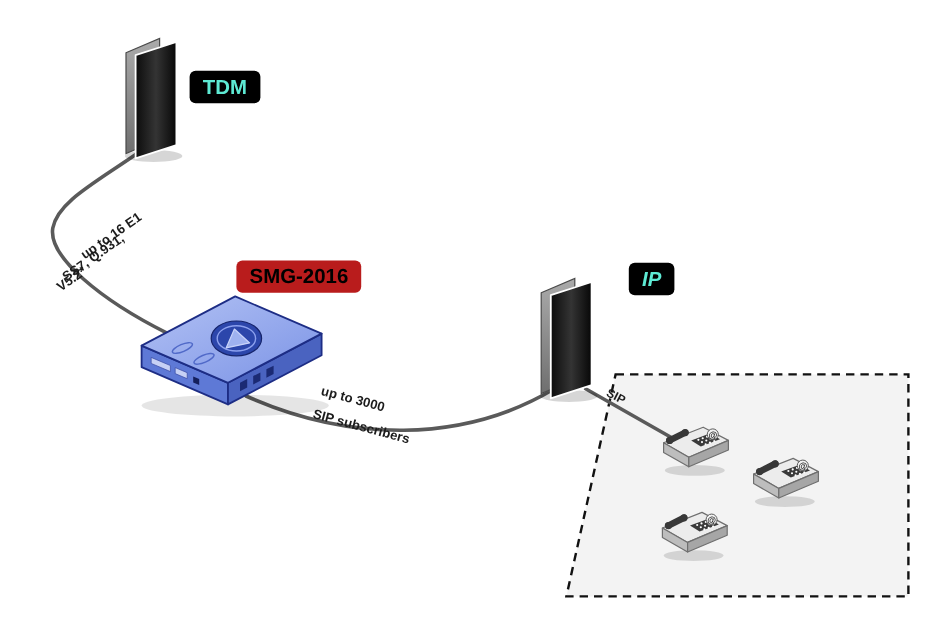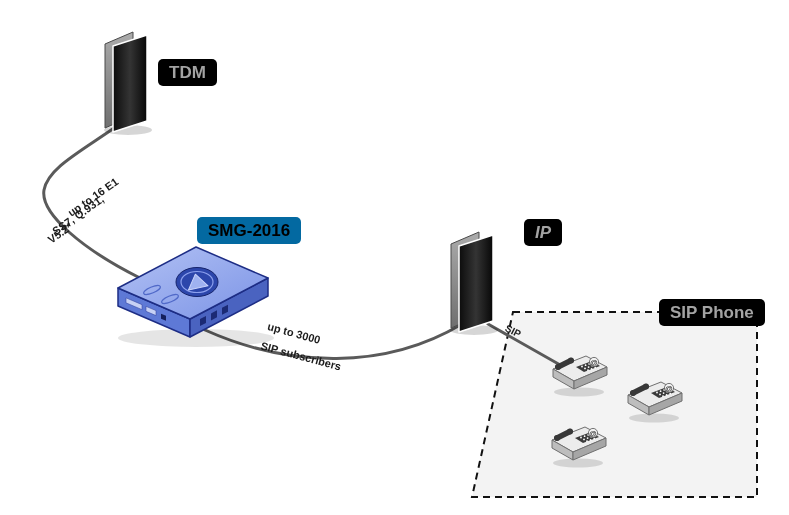--- a/index.html
+++ b/index.html
@@ -2,25 +2,25 @@
 <html><head>
 <meta charset="utf-8">
 <style>
   html,body{margin:0;padding:0;background:#ffffff;}
   .stage{
     position:relative;width:789px;height:515px;background:#ffffff;
     font-family:"Liberation Sans",sans-serif;overflow:hidden;
   }
   svg.layer{position:absolute;left:0;top:0;}
   .node-label{
-    position:absolute;z-index:5;background:#000;color:#a3a3a3;
+    position:absolute;z-index:5;background:#000;color:#5eead4;
     font-weight:bold;font-size:17px;line-height:1;
     padding:5px 11px;border-radius:5px;white-space:nowrap;
   }
-  .node-label.yellow{background:#0369a1;color:#000;}
+  .node-label.yellow{background:#b91c1c;color:#000;}
   .rot-label{
     position:absolute;z-index:4;font-size:11px;font-weight:600;color:#1c1c1c;
     white-space:nowrap;transform-origin:center;
   }
 </style>
 </head>
 <body>
 
 <div class="stage">
 
@@ -119,21 +119,20 @@
       <text x="44" y="14.6" font-size="7.5" font-weight="bold" fill="#222" text-anchor="middle">@</text>
     </g>
   </svg>
 
   <div class="node-label" style="left:158px;top:59px;">TDM</div>
 
   <div class="node-label yellow" style="left:197px;top:217px;">SMG-2016</div>
 
   <div class="node-label" style="left:524px;top:219px;font-style:italic;">IP</div>
 
-  <div class="node-label" style="left:659px;top:299px;">SIP Phone</div>
 
   <div class="rot-label" style="left:93px;top:197px;transform:translate(-50%,-50%) rotate(-35deg);">up to 16 E1</div>
   <div class="rot-label" style="left:78px;top:215px;transform:translate(-50%,-50%) rotate(-35deg);">SS7, Q.931,</div>
   <div class="rot-label" style="left:60px;top:233px;transform:translate(-50%,-50%) rotate(-35deg);">V5.2*</div>
 
   <div class="rot-label" style="left:294px;top:333px;transform:translate(-50%,-50%) rotate(15deg);">up to 3000</div>
   <div class="rot-label" style="left:301px;top:356px;transform:translate(-50%,-50%) rotate(15deg);">SIP subscribers</div>
 
   <div class="rot-label" style="left:513px;top:331px;font-size:10px;transform:translate(-50%,-50%) rotate(27deg);">SIP</div>
 

